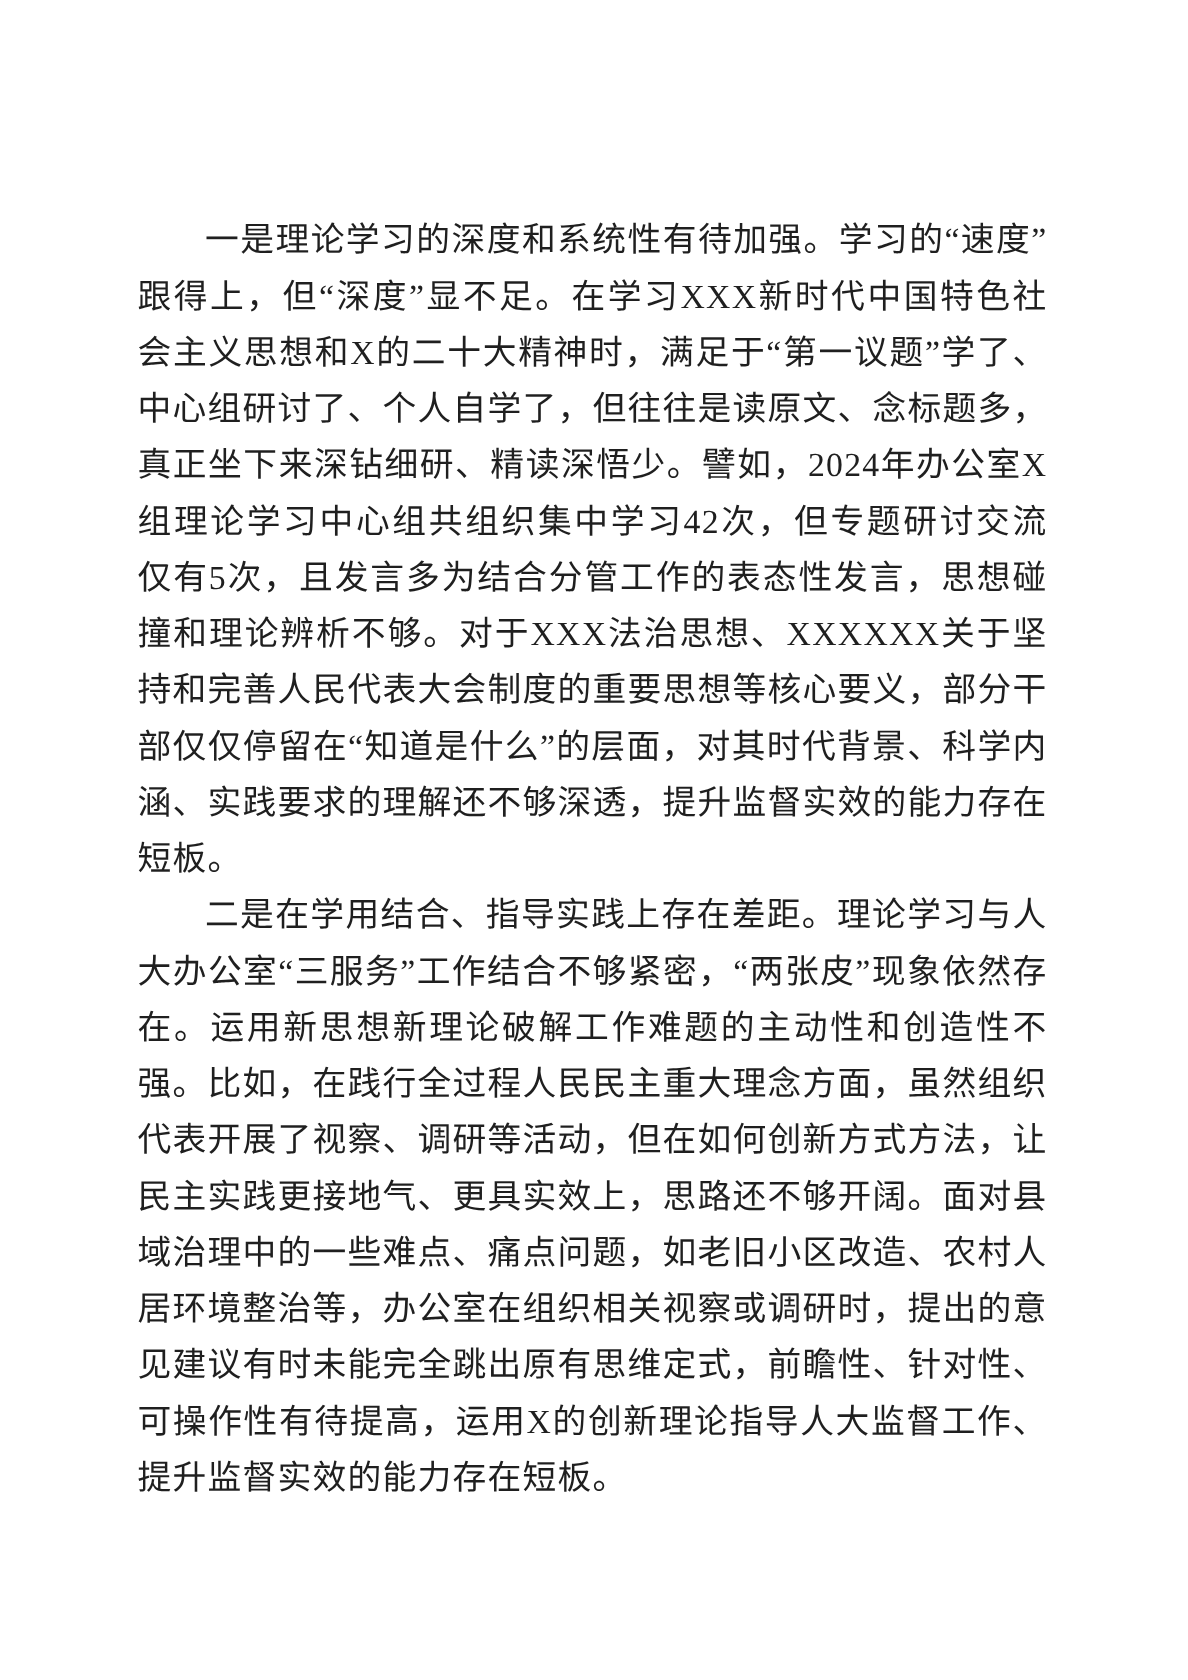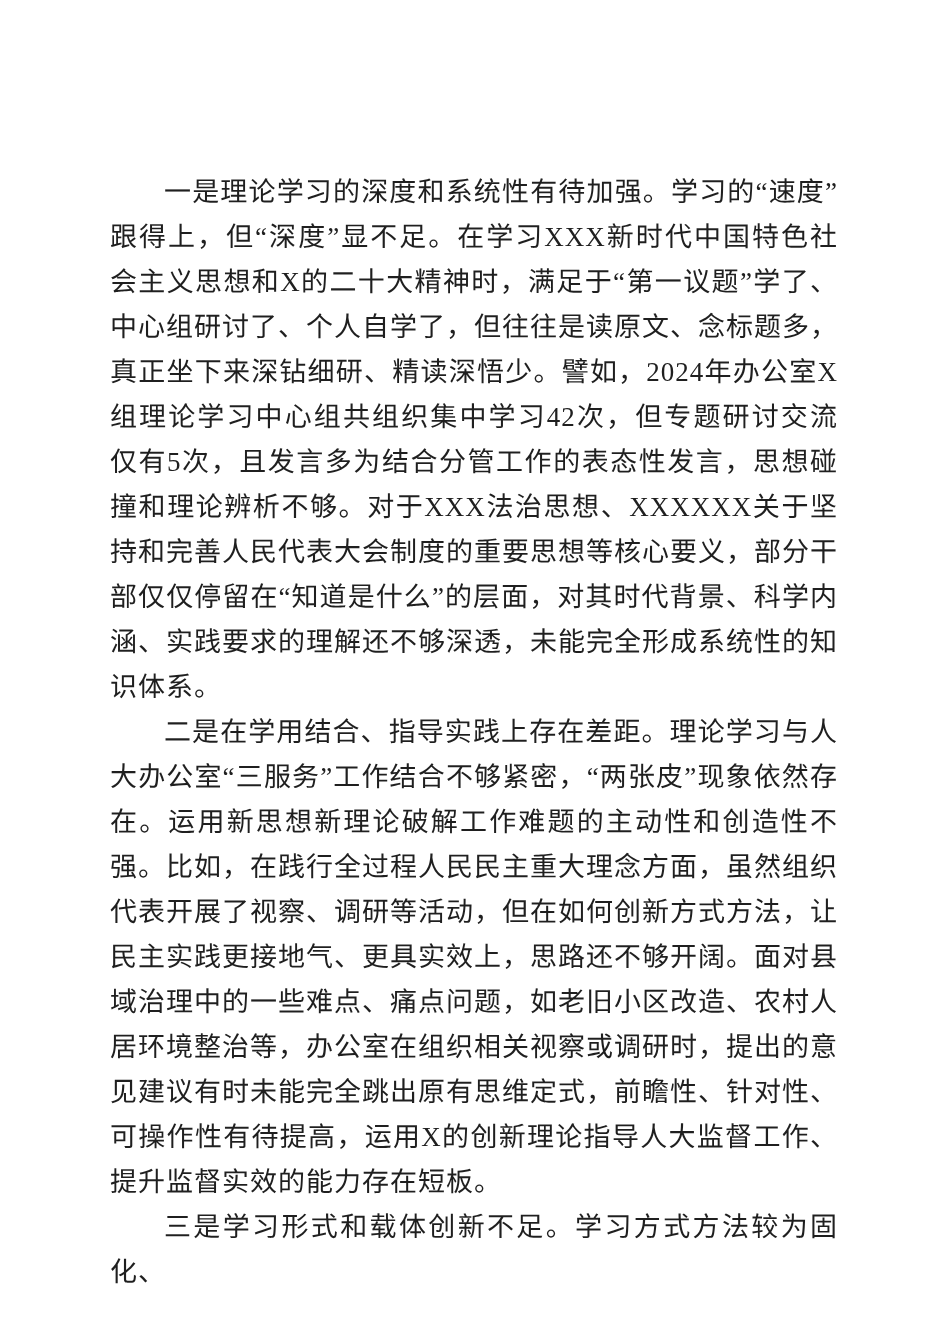--- a/index.html
+++ b/index.html
@@ -30,17 +30,16 @@
     letter-spacing: 1px;
     word-break: break-all;
     font-weight: 400;
   }
 </style>
 </head>
 <body>
 
 <div class="page">
   <div class="doc-body">
-    <p>一是理论学习的深度和系统性有待加强。学习的“速度”跟得上，但“深度”显不足。在学习XXX新时代中国特色社会主义思想和X的二十大精神时，满足于“第一议题”学了、中心组研讨了、个人自学了，但往往是读原文、念标题多，真正坐下来深钻细研、精读深悟少。譬如，2024年办公室X组理论学习中心组共组织集中学习42次，但专题研讨交流仅有5次，且发言多为结合分管工作的表态性发言，思想碰撞和理论辨析不够。对于XXX法治思想、XXXXXX关于坚持和完善人民代表大会制度的重要思想等核心要义，部分干部仅仅停留在“知道是什么”的层面，对其时代背景、科学内涵、实践要求的理解还不够深透，未能完全形成系统性的知识体系。</p>
+    <p>一是理论学习的深度和系统性有待加强。学习的“速度”跟得上，但“深度”显不足。在学习XXX新时代中国特色社会主义思想和X的二十大精神时，满足于“第一议题”学了、中心组研讨了、个人自学了，但往往是读原文、念标题多，真正坐下来深钻细研、精读深悟少。譬如，2024年办公室X组理论学习中心组共组织集中学习42次，但专题研讨交流仅有5次，且发言多为结合分管工作的表态性发言，思想碰撞和理论辨析不够。对于XXX法治思想、XXXXXX关于坚持和完善人民代表大会制度的重要思想等核心要义，部分干部仅仅停留在“知道是什么”的层面，对其时代背景、科学内涵、实践要求的理解还不够深透，提升监督实效的能力存在短板。</p>
     <p>二是在学用结合、指导实践上存在差距。理论学习与人大办公室“三服务”工作结合不够紧密，“两张皮”现象依然存在。运用新思想新理论破解工作难题的主动性和创造性不强。比如，在践行全过程人民民主重大理念方面，虽然组织代表开展了视察、调研等活动，但在如何创新方式方法，让民主实践更接地气、更具实效上，思路还不够开阔。面对县域治理中的一些难点、痛点问题，如老旧小区改造、农村人居环境整治等，办公室在组织相关视察或调研时，提出的意见建议有时未能完全跳出原有思维定式，前瞻性、针对性、可操作性有待提高，运用X的创新理论指导人大监督工作、提升监督实效的能力存在短板。</p>
-    <p>三是学习形式和载体创新不足。学习方式方法较为固化、</p>
   </div>
 </div>
 
 </body></html>

